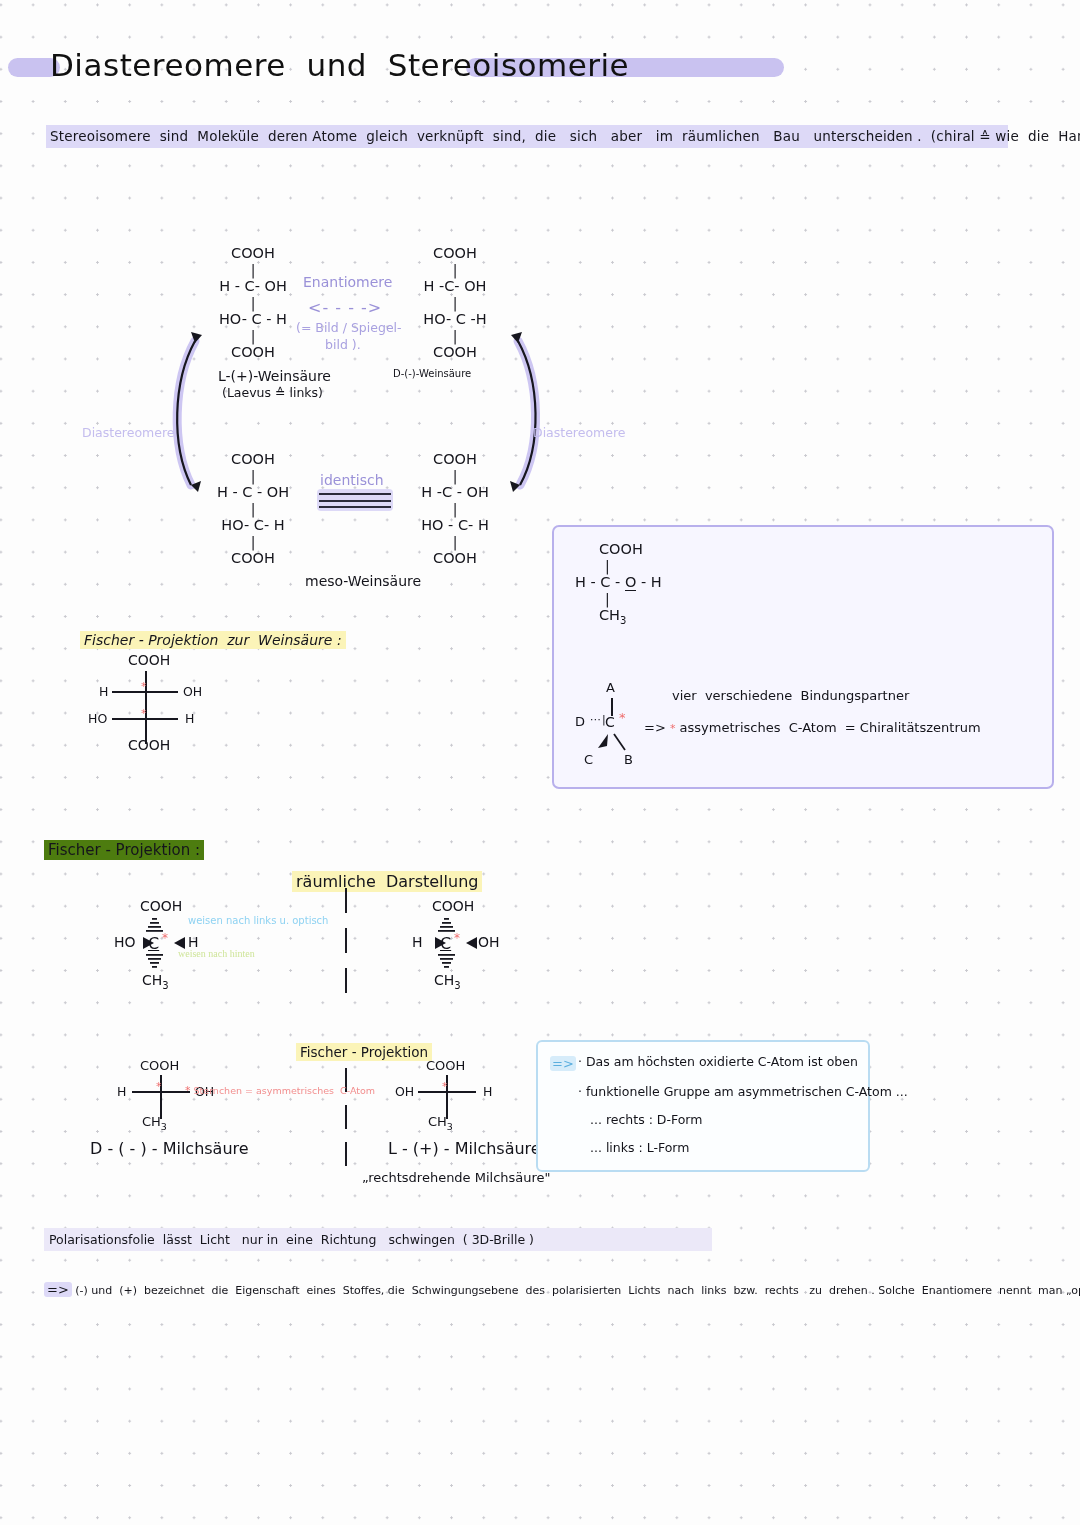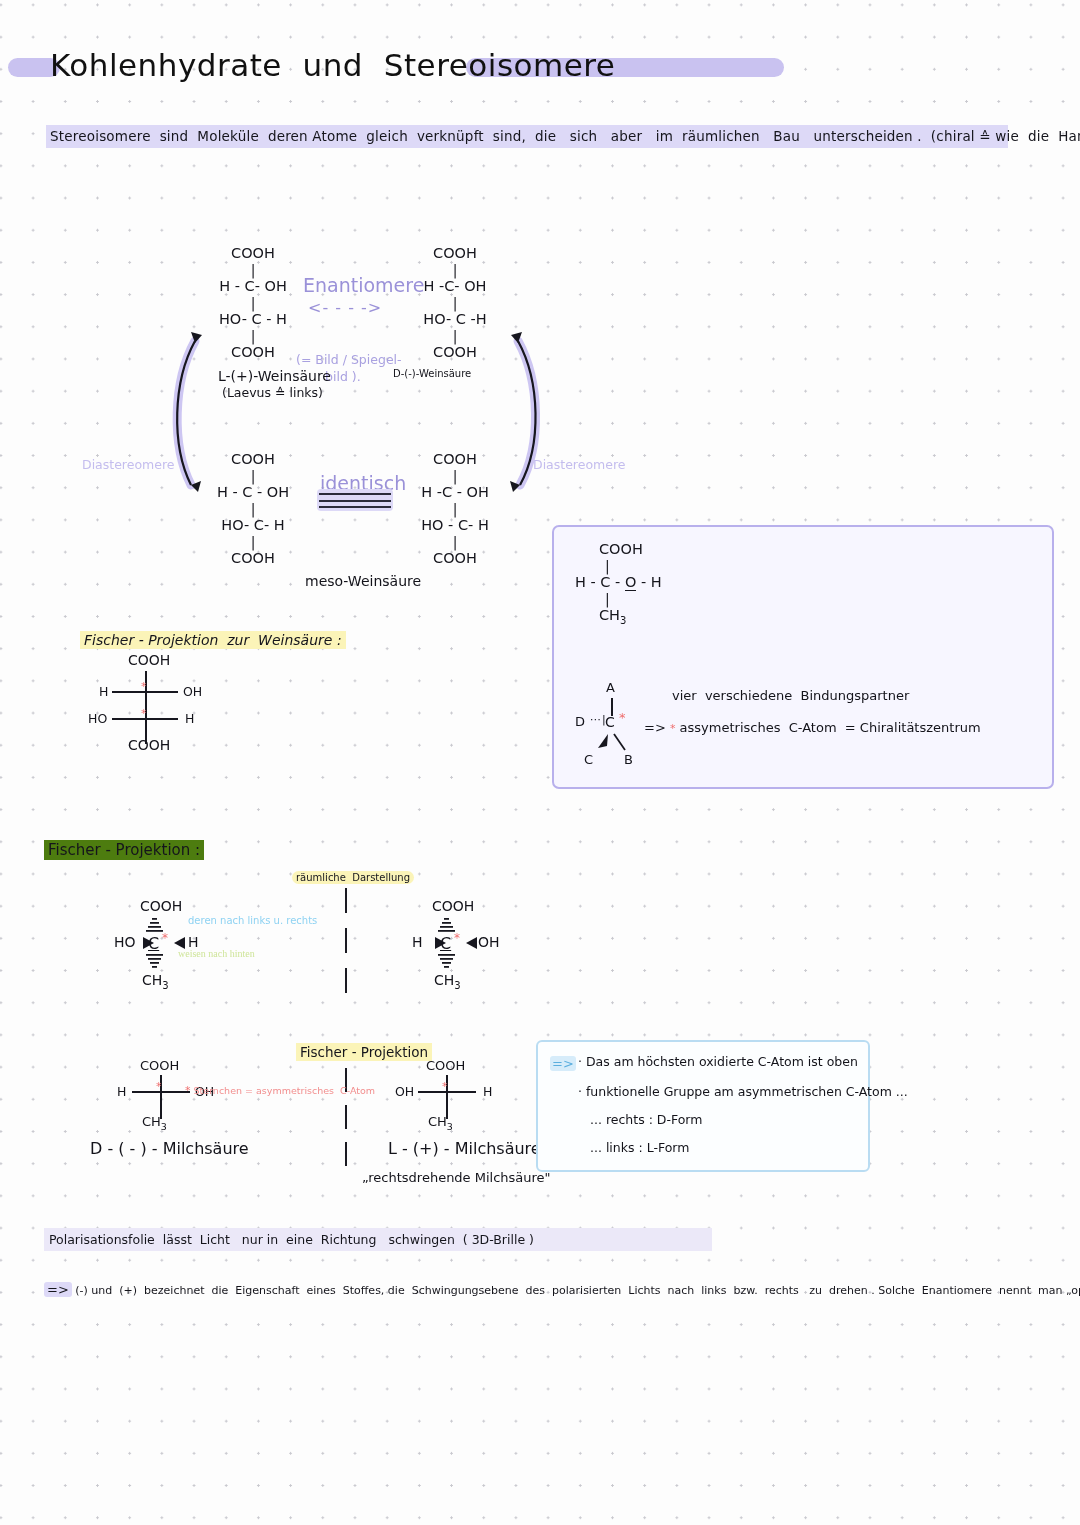--- a/index.html
+++ b/index.html
@@ -52,22 +52,22 @@
   #beispiel-label{background:#ddd9f7;padding:1px 3px;}
 
   
   .mol{font-size:14.5px;line-height:1.02;color:#15151c;text-align:center;}
   .mol .ln{display:block;height:17px;}
   .mol .bond{display:block;height:16px;font-size:14px;}
 
   .molbox{position:absolute;}
 
   
-  .purple-note{color:#9a91d8;font-size:19px;}
-  .purple-note-sm{color:#a9a1e0;font-size:12.5px;margin-top:32px;}
+  .purple-note{color:#9a91d8;font-size:14px;}
+  .purple-note-sm{color:#a9a1e0;font-size:12.5px;}
 
   
   #ident-lines{
     left:317px;top:489px;width:76px;height:22px;
     background:#ddd9f7;border-radius:4px;
   }
   #ident-lines .bar{
     position:absolute;left:2px;width:72px;height:2.4px;background:#2b2b3a;
   }
 
@@ -109,21 +109,21 @@
   svg{overflow:visible;}
 </style>
 </head>
 <body>
 
 <div id="paper"></div>
 <div id="sheet">
 
   <div class="abs" id="title-bar-left"></div>
   <div class="abs" id="title-bar-right"></div>
-  <div class="abs hw" id="page-title">Kohlenhydrate  und  Stereoisomere</div>
+  <div class="abs hw" id="page-title">Diastereomere  und  Stereoisomerie</div>
 
   <div class="abs hw" id="definition">Stereoisomere  sind  Moleküle  deren Atome  gleich  verknüpft  sind,  die   sich   aber   im  räumlichen   Bau   unterscheiden .  (chiral ≙ wie  die  Hand)</div>
 
 
   <div class="abs mol molbox" style="left:188px;top:246px;width:130px;">
     <span class="ln">COOH</span>
     <span class="bond">|</span>
     <span class="ln">H - C- OH</span>
     <span class="bond">|</span>
     <span class="ln">HO- C - H</span>
@@ -235,21 +235,21 @@
     </svg>
     <div class="hw abs" style="left:9px;top:72px;font-size:13px;">C</div>
     <div class="hw abs" style="left:49px;top:72px;font-size:13px;">B</div>
   </div>
 
   <div class="abs hw" style="left:672px;top:688px;font-size:13px;">vier  verschiedene  Bindungspartner</div>
   <div class="abs hw" style="left:644px;top:720px;font-size:13px;"><span>=&gt;</span> <span class="star">*</span> <span>assymetrisches  C-Atom  = Chiralitätszentrum</span></div>
 
   <div class="abs hw head hl-purple-strong" style="left:44px;top:840px;font-size:15px;">Fischer - Projektion :</div>
 
-  <div class="abs hw head hl-yellow" style="left:292px;top:871px;font-size:10px;border-radius:8px;">räumliche  Darstellung</div>
+  <div class="abs hw head hl-yellow" style="left:292px;top:871px;font-size:16px;">räumliche  Darstellung</div>
 
   <div class="vsep" style="left:345px;top:888px;height:25px;"></div>
   <div class="vsep" style="left:345px;top:928px;height:25px;"></div>
   <div class="vsep" style="left:345px;top:968px;height:25px;"></div>
 
   <div class="abs" style="left:118px;top:898px;width:130px;height:90px;">
     <div class="hw abs" style="left:22px;top:0;font-size:14px;">COOH</div>
     <svg class="abs" style="left:26px;top:19px;" width="22" height="18">
       <rect x="8" y="1" width="5" height="1.8" fill="#17171f"></rect>
       <rect x="6" y="5" width="9" height="1.8" fill="#17171f"></rect>
@@ -268,21 +268,21 @@
     <div class="hw abs" style="left:70px;top:36px;font-size:14px;">H</div>
     <svg class="abs" style="left:26px;top:55px;" width="22" height="18">
       <rect x="2" y="1" width="17" height="1.8" fill="#17171f"></rect>
       <rect x="4" y="5" width="13" height="1.8" fill="#17171f"></rect>
       <rect x="6" y="9" width="9" height="1.8" fill="#17171f"></rect>
       <rect x="8" y="13" width="5" height="1.8" fill="#17171f"></rect>
     </svg>
     <div class="hw abs" style="left:24px;top:74px;font-size:14px;"><span>CH</span><sub style="font-size:10px;">3</sub></div>
   </div>
 
-  <div class="abs hw note-blue" style="left:188px;top:915px;">deren nach links u. rechts</div>
+  <div class="abs hw note-blue" style="left:188px;top:915px;">weisen nach links u. optisch</div>
   <div class="abs hw note-green" style="left:178px;top:948px;font-family:Liberation Serif, serif;">weisen nach hinten</div>
 
   <div class="abs" style="left:410px;top:898px;width:130px;height:90px;">
     <div class="hw abs" style="left:22px;top:0;font-size:14px;">COOH</div>
     <svg class="abs" style="left:26px;top:19px;" width="22" height="18">
       <rect x="8" y="1" width="5" height="1.8" fill="#17171f"></rect>
       <rect x="6" y="5" width="9" height="1.8" fill="#17171f"></rect>
       <rect x="4" y="9" width="13" height="1.8" fill="#17171f"></rect>
       <rect x="2" y="13" width="17" height="1.8" fill="#17171f"></rect>
     </svg>

